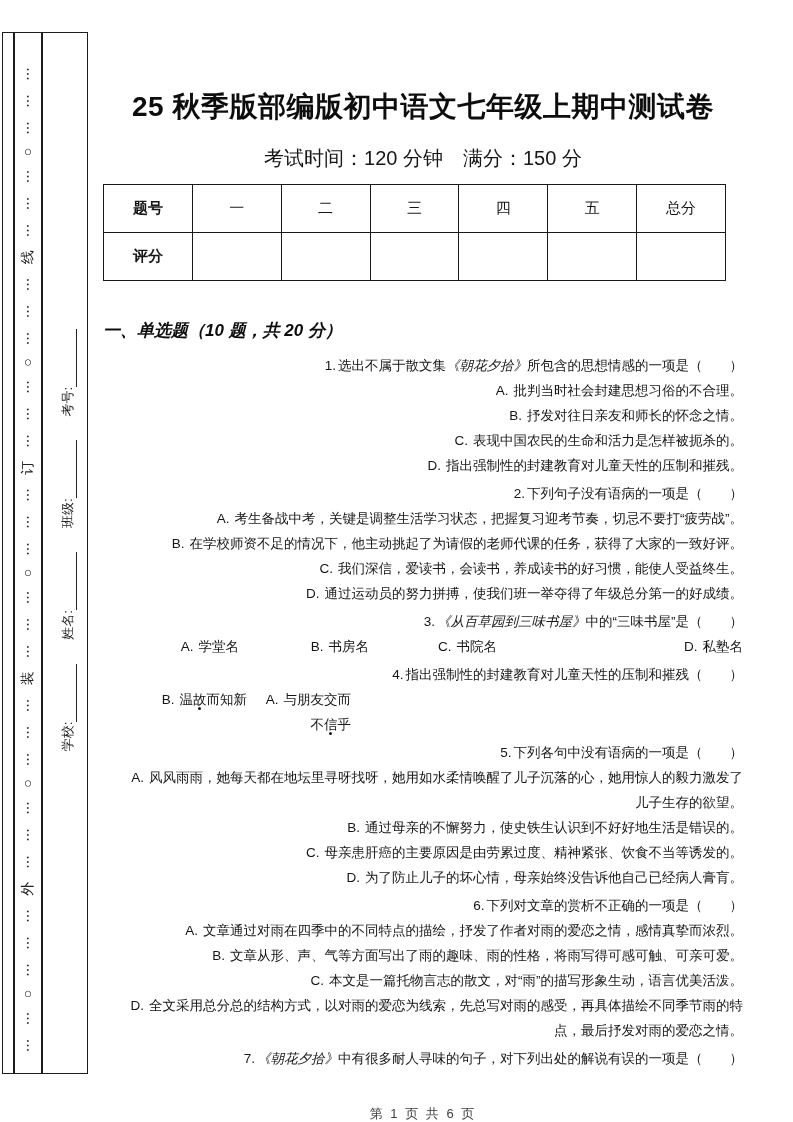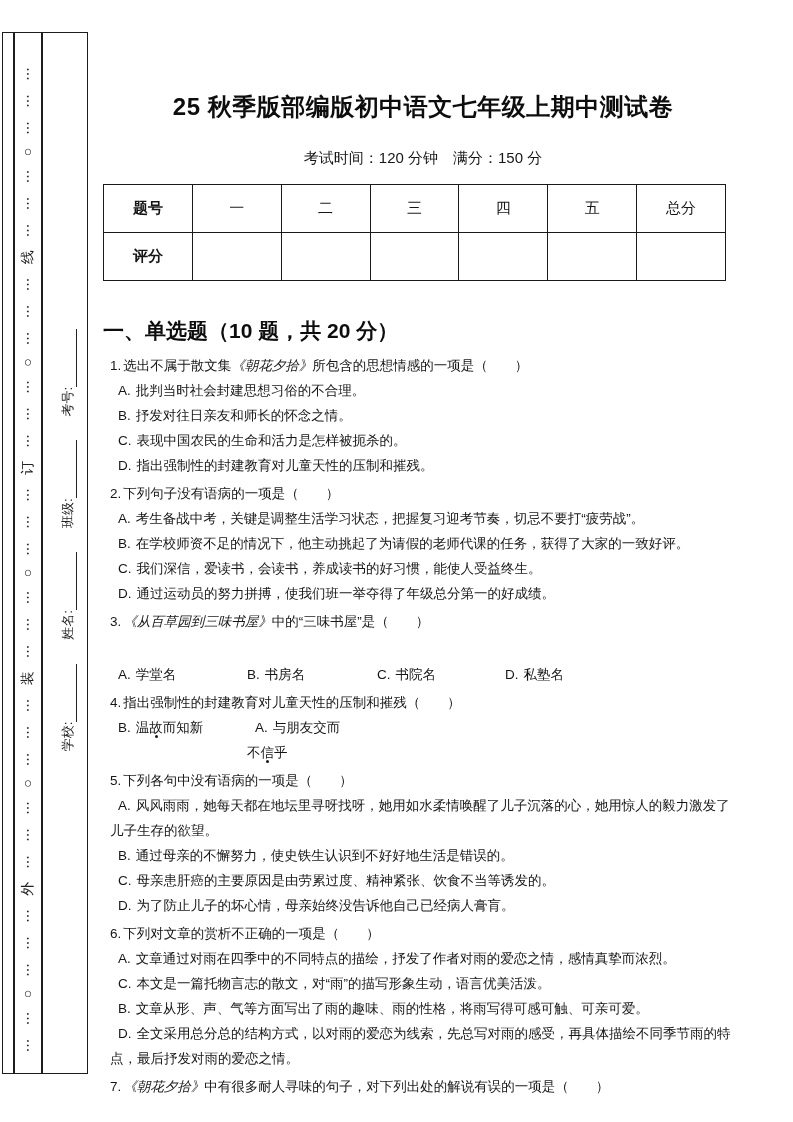--- a/index.html
+++ b/index.html
@@ -19,35 +19,35 @@
   .student-fields{
     position:absolute;left:-196px;top:527px;width:520px;height:26px;
     transform:rotate(-90deg);transform-origin:center center;
     display:flex;justify-content:center;gap:24px;white-space:nowrap;
     font-size:13px;color:#222;
   }
   .field{display:flex;align-items:flex-end;}
   .field .blank{display:inline-block;width:58px;height:14px;border-bottom:1.3px solid #222;}
   
   .main{position:absolute;left:103px;top:0;width:640px;}
-  .page-title{margin-top:90px;text-align:center;font-size:24px;line-height:34px;font-weight:bold;letter-spacing:0.5px;color:#0d0d0d;}
-  .subtitle{margin-top:24px;text-align:center;font-size:15px;line-height:20px;}
+  .page-title{margin-top:90px;text-align:center;font-size:28px;line-height:34px;font-weight:bold;letter-spacing:0.5px;color:#0d0d0d;}
+  .subtitle{margin-top:24px;text-align:center;font-size:20px;line-height:20px;}
   table.score{margin-top:16px;border-collapse:collapse;table-layout:fixed;width:623px;}
   table.score td{border:1.7px solid #1a1a1a;text-align:center;font-size:15px;height:47px;padding:0;}
   td.bold-cell{font-weight:bold;}
-  .section-heading{margin-top:38px;font-size:21px;line-height:24px;font-weight:bold;color:#0d0d0d;}
+  .section-heading{margin-top:38px;font-size:17px;line-height:24px;font-weight:bold;color:#0d0d0d;font-style:italic;}
   .questions{margin-top:10px;font-size:13.5px;line-height:25px;}
-  .question{margin-bottom:3px;}
+  .question{margin-bottom:3px;text-align:right;}
   .stem{padding-left:7px;}
   .num{margin-right:2px;}
   .opt{padding-left:7px;text-indent:8px;}
   .opt-label{margin-right:5px;}
   .opt-row{padding-left:7px;display:grid;}
   .opt-row>div{text-indent:8px;}
-  .cols-q3{grid-template-columns:129px 130px 128px 1fr;margin-top:28px;}
+  .cols-q3{grid-template-columns:129px 130px 128px 1fr;}
   .cols-q4{grid-template-columns:137px 104px 147px 1fr;}
   .book{font-style:italic;}
   .dot-char{position:relative;}
   .dot-char::after{content:"";position:absolute;left:50%;bottom:-3px;width:3px;height:3px;margin-left:-1.5px;background:#161616;border-radius:50%;}
   .page-footer{margin-top:34px;text-align:center;font-size:13px;letter-spacing:2px;color:#404040;}
 </style>
 </head>
 <body>
 
 <div>
@@ -144,22 +144,22 @@
         <div class="stem"><span class="num">5.</span><span>下列各句中没有语病的一项是（　　）</span></div>
         <div class="opt"><span class="opt-label">A.</span><span>风风雨雨，她每天都在地坛里寻呀找呀，她用如水柔情唤醒了儿子沉落的心，她用惊人的毅力激发了儿子生存的欲望。</span></div>
         <div class="opt"><span class="opt-label">B.</span><span>通过母亲的不懈努力，使史铁生认识到不好好地生活是错误的。</span></div>
         <div class="opt"><span class="opt-label">C.</span><span>母亲患肝癌的主要原因是由劳累过度、精神紧张、饮食不当等诱发的。</span></div>
         <div class="opt"><span class="opt-label">D.</span><span>为了防止儿子的坏心情，母亲始终没告诉他自己已经病人膏肓。</span></div>
       </div>
 
       <div class="question">
         <div class="stem"><span class="num">6.</span><span>下列对文章的赏析不正确的一项是（　　）</span></div>
         <div class="opt"><span class="opt-label">A.</span><span>文章通过对雨在四季中的不同特点的描绘，抒发了作者对雨的爱恋之情，感情真挚而浓烈。</span></div>
+        <div class="opt"><span class="opt-label">B.</span><span>文章从形、声、气等方面写出了雨的趣味、雨的性格，将雨写得可感可触、可亲可爱。</span></div>
         <div class="opt"><span class="opt-label">C.</span><span>本文是一篇托物言志的散文，对“雨”的描写形象生动，语言优美活泼。</span></div>
-        <div class="opt"><span class="opt-label">B.</span><span>文章从形、声、气等方面写出了雨的趣味、雨的性格，将雨写得可感可触、可亲可爱。</span></div>
         <div class="opt"><span class="opt-label">D.</span><span>全文采用总分总的结构方式，以对雨的爱恋为线索，先总写对雨的感受，再具体描绘不同季节雨的特点，最后抒发对雨的爱恋之情。</span></div>
       </div>
 
       <div class="question">
         <div class="stem"><span class="num">7.</span><span></span><span class="book">《朝花夕拾》</span><span>中有很多耐人寻味的句子，对下列出处的解说有误的一项是（　　）</span></div>
       </div>
 
     </div>
 
     <div class="page-footer">第 1 页 共 6 页</div>

